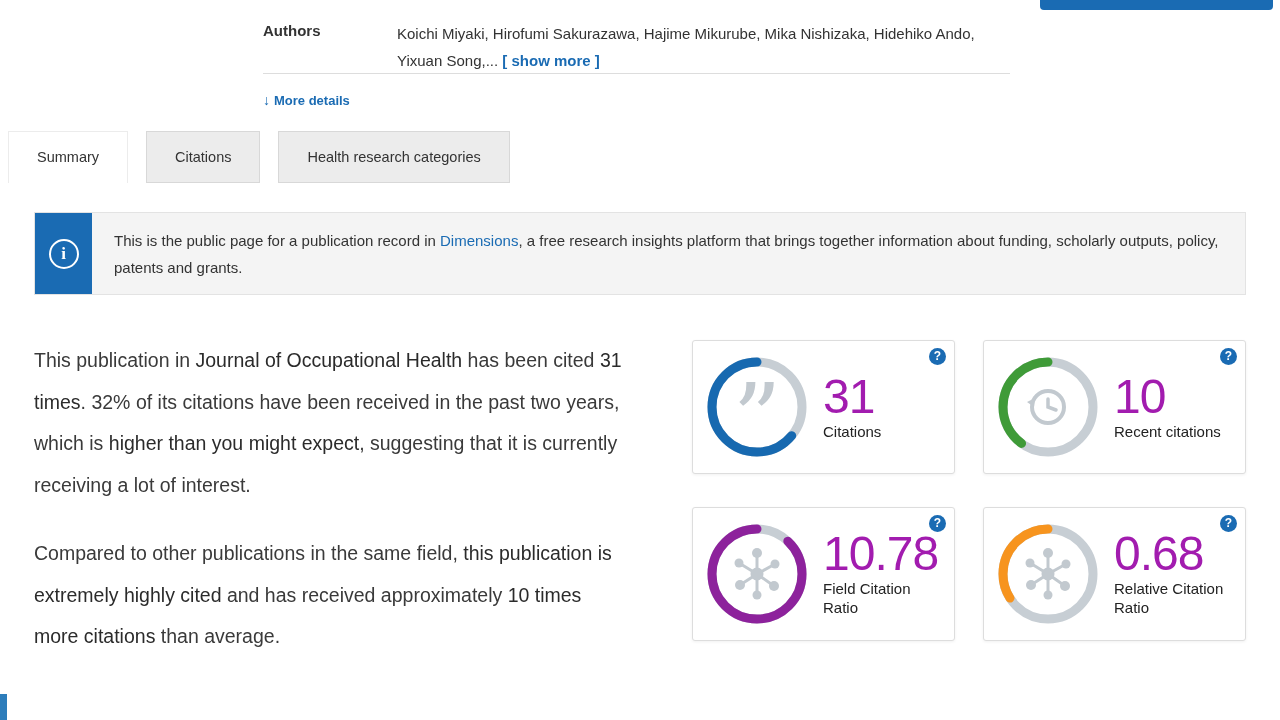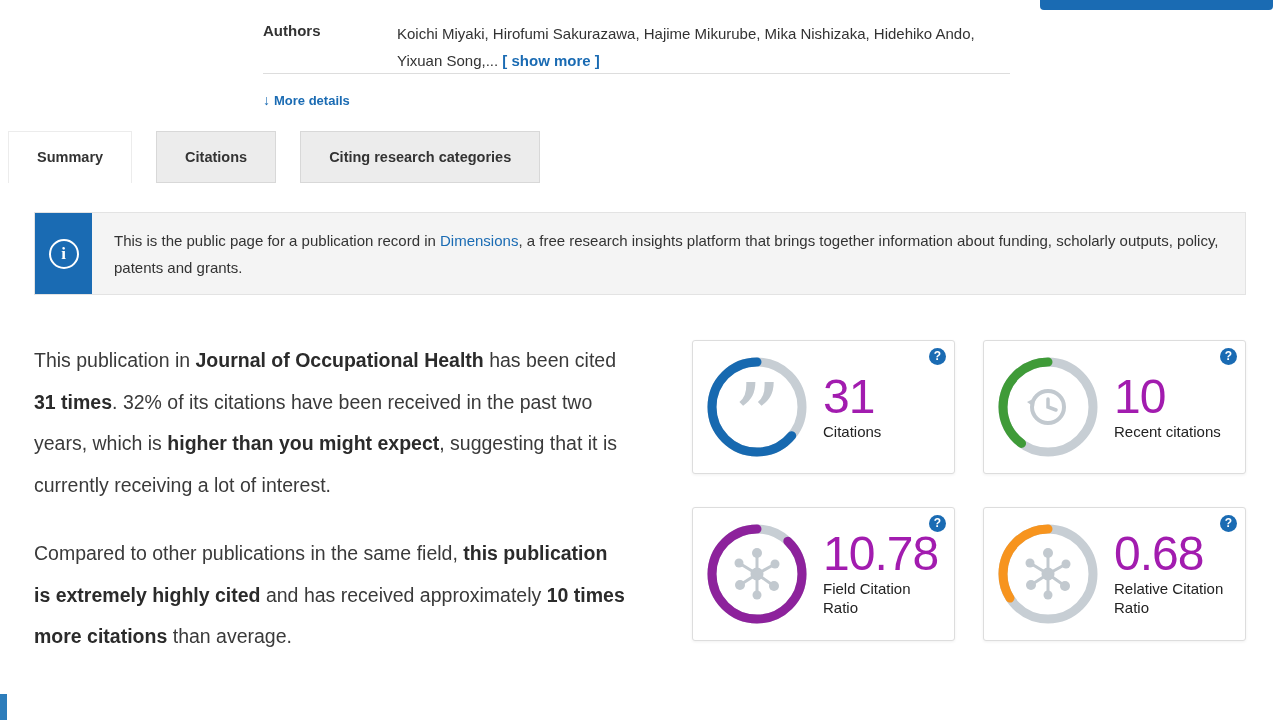--- a/index.html
+++ b/index.html
@@ -19,23 +19,23 @@
   .authors-value { width: 622px; font-size: 15px; line-height: 27px; color: #333; margin-left: 24px; }
   .show-more { color: #1a6bb3; font-weight: bold; cursor: pointer; white-space: nowrap; }
   .header-divider { position: absolute; left: 263px; top: 73px; width: 747px; border-top: 1px solid #ddd; }
   .more-details { position: absolute; left: 263px; top: 92px; color: #1a6bb3; font-size: 13px; font-weight: bold; cursor: pointer; }
   .more-details .arrow { font-size: 14px; margin-right: 4px; }
   .corner-button { position: absolute; top: 0; right: 7px; width: 233px; height: 10px; background: #1a6bb3; border-radius: 0 0 4px 4px; cursor: pointer; }
 
   
   .tabbar { height: 52px; display: flex; padding-left: 8px; align-items: stretch; }
   .tab {
-    font-size: 14.5px; font-weight: bold; color: #333;
+    font-size: 14.5px; font-weight: normal; color: #333;
     padding: 0 28px; line-height: 50px; cursor: pointer;
-    background: #ececec; border: 1px solid #d8d8d8; margin-right: 24px;
+    background: #ececec; border: 1px solid #d8d8d8; margin-right: 18px;
     white-space: nowrap;
   }
   .tab.active { background: #fff; border: 1px solid #ececec; border-bottom: none; }
 
   
   .info-banner {
     margin: 29px 34px 0 34px; height: 83px;
     display: flex; background: #f4f4f4; border: 1px solid #e3e3e3;
   }
   .info-icon-box { width: 57px; flex: none; background: #1a6bb3; display: flex; align-items: center; justify-content: center; }
@@ -44,21 +44,21 @@
     color: #fff; text-align: center; line-height: 26px;
     font-family: "Liberation Serif", serif; font-weight: bold; font-size: 17px;
   }
   .info-text { flex: 1; padding: 14px 22px; font-size: 15px; line-height: 27px; color: #333; }
   .info-text a, .link-blue { color: #1a6bb3; text-decoration: none; cursor: pointer; }
 
   
   .main-row { display: flex; padding: 45px 34px 0 34px; }
   .text-col { width: 592px; font-size: 19.5px; color: #3a3a3a; }
   .text-col p { line-height: 41.5px; margin-bottom: 27px; }
-  .text-col strong { font-weight: bold; color: #2b2b2b; }
+  .text-col strong { font-weight: normal; color: #2b2b2b; }
 
   .cards {
     margin-left: auto;
     display: grid; grid-template-columns: repeat(2, 263px);
     column-gap: 28px; row-gap: 33px; align-content: start;
   }
   .card {
     position: relative; width: 263px; height: 134px;
     background: #fff; border: 1px solid #ddd; border-radius: 3px;
     box-shadow: 0 1px 3px rgba(0,0,0,0.06);
@@ -90,21 +90,21 @@
   <div class="header-divider"></div>
   <div class="more-details">
     <span class="arrow">↓</span><span>More details</span>
   </div>
   <div class="corner-button"></div>
 </div>
 
 <div class="tabbar">
   <div class="tab active">Summary</div>
   <div class="tab">Citations</div>
-  <div class="tab">Citing research categories</div>
+  <div class="tab">Health research categories</div>
 </div>
 
 <div class="info-banner">
   <div class="info-icon-box">
     <div class="info-circle">i</div>
   </div>
   <div class="info-text">
     <span>This is the public page for a publication record in </span><a>Dimensions</a><span>, a free research insights platform that brings together information about funding, scholarly outputs, policy, patents and grants.</span>
   </div>
 </div>

